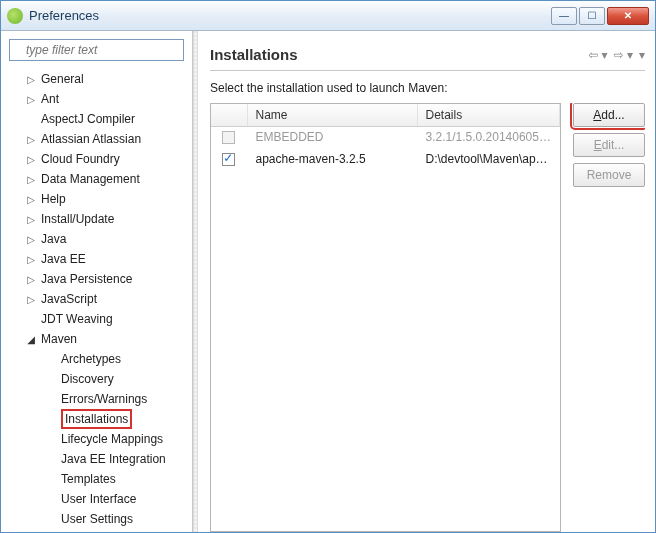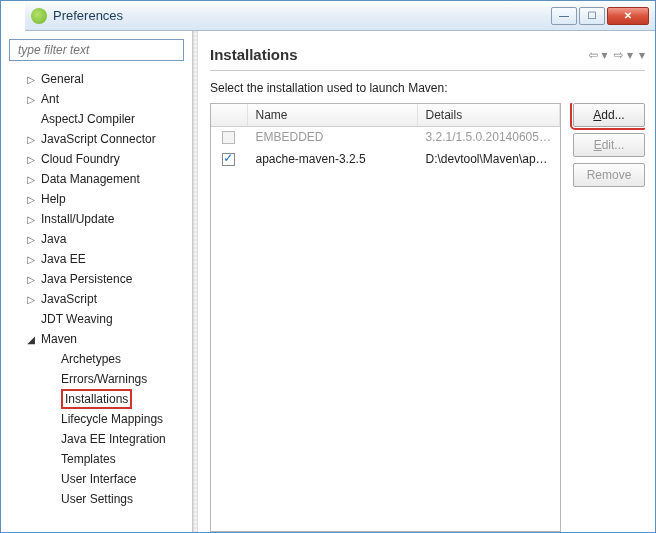--- a/index.html
+++ b/index.html
@@ -1,33 +1,33 @@
 <!DOCTYPE html>
 <html><head>
 <meta charset="utf-8">
 <style>
   * { box-sizing: border-box; }
   html, body { margin: 0; padding: 0; font-family: "Segoe UI", Tahoma, sans-serif; font-size: 12px; color: #222; }
   body { width: 656px; height: 533px; overflow: hidden; background: #fff; border: 1px solid #5a8fc0; }
 
   
-  .titlebar { height: 30px; background: linear-gradient(#fdfeff, #e6eef7 50%, #d9e7f5); border-bottom: 1px solid #a8b9ce; display: flex; align-items: center; padding: 0 6px; margin-left: 24px; }
+  .titlebar { height: 30px; background: linear-gradient(#fdfeff, #e6eef7 50%, #d9e7f5); border-bottom: 1px solid #a8b9ce; display: flex; align-items: center; padding: 0 6px; }
   .app-icon { width: 16px; height: 16px; border-radius: 50%; background: radial-gradient(circle at 40% 40%, #b6e26a, #6fb52c); margin-right: 6px; }
   .title-text { flex: 1; color: #1c3b5a; font-size: 13px; }
   .win-btns { display: flex; gap: 2px; }
   .win-btn { width: 28px; height: 18px; border: 1px solid #8a9bb0; background: linear-gradient(#f7fbff, #dce9f7); border-radius: 2px; display: flex; align-items: center; justify-content: center; font-size: 10px; color: #2a4a6a; }
   .win-btn.close { width: 42px; background: linear-gradient(#f29a8d, #d9533d 50%, #c13b29); border-color: #a03020; color: #fff; font-weight: bold; }
   .win-btn.max { width: 26px; }
   .win-btn.min { width: 26px; }
 
   
   .content { display: flex; height: calc(100% - 30px); }
   .sidebar { width: 192px; border-right: 1px solid #c8c8c8; display: flex; flex-direction: column; position: relative; }
   .sidebar .filter { margin: 8px 8px 6px 8px; }
-  .sidebar .filter input { width: 100%; height: 22px; border: 1px solid #7a9ac0; padding: 2px 8px; font-size: 12px; font-style: italic; color: #666; background: #fff; }
+  .sidebar .filter input { width: 100%; height: 22px; border: 1px solid #7a9ac0; padding: 2px 16px; font-size: 12px; font-style: italic; color: #666; background: #fff; }
   .tree { flex: 1; overflow: auto; padding: 2px 0 2px 0; }
   .tree-node { display: flex; align-items: center; height: 20px; padding-left: 8px; white-space: nowrap; }
   .tree-node.depth1 { padding-left: 24px; }
   .tree-node.depth2 { padding-left: 44px; }
   .tree-toggle { width: 12px; height: 12px; margin-right: 4px; display: inline-flex; align-items: center; justify-content: center; color: #666; font-size: 10px; }
   .tree-label { color: #222; }
   .red-box { border: 2px solid #d0342c; padding: 0 2px; display: inline-block; line-height: 16px; }
 
   .sash { width: 5px; background: repeating-linear-gradient(#e8e8e8, #e8e8e8 2px, #f4f4f4 2px, #f4f4f4 4px); border-left: 1px solid #dcdcdc; border-right: 1px solid #dcdcdc; cursor: col-resize; }
 
@@ -87,21 +87,21 @@
         <div class="tree-node depth1">
           <span class="tree-toggle">▷</span>
           <span class="tree-label">Ant</span>
         </div>
         <div class="tree-node depth1">
           <span class="tree-toggle"></span>
           <span class="tree-label">AspectJ Compiler</span>
         </div>
         <div class="tree-node depth1">
           <span class="tree-toggle">▷</span>
-          <span class="tree-label">JavaScript Connector</span>
+          <span class="tree-label">Atlassian Atlassian</span>
         </div>
         <div class="tree-node depth1">
           <span class="tree-toggle">▷</span>
           <span class="tree-label">Cloud Foundry</span>
         </div>
         <div class="tree-node depth1">
           <span class="tree-toggle">▷</span>
           <span class="tree-label">Data Management</span>
         </div>
         <div class="tree-node depth1">
@@ -132,20 +132,24 @@
           <span class="tree-toggle"></span>
           <span class="tree-label">JDT Weaving</span>
         </div>
         <div class="tree-node depth1">
           <span class="tree-toggle" style="color: rgb(51, 51, 51);">◢</span>
           <span class="tree-label">Maven</span>
         </div>
         <div class="tree-node depth2">
           <span class="tree-toggle"></span>
           <span class="tree-label">Archetypes</span>
+        </div>
+        <div class="tree-node depth2">
+          <span class="tree-toggle"></span>
+          <span class="tree-label">Discovery</span>
         </div>
         <div class="tree-node depth2">
           <span class="tree-toggle"></span>
           <span class="tree-label">Errors/Warnings</span>
         </div>
         <div class="tree-node depth2">
           <span class="tree-toggle"></span>
           <span class="red-box"><span class="tree-label">Installations</span></span>
         </div>
         <div class="tree-node depth2">

